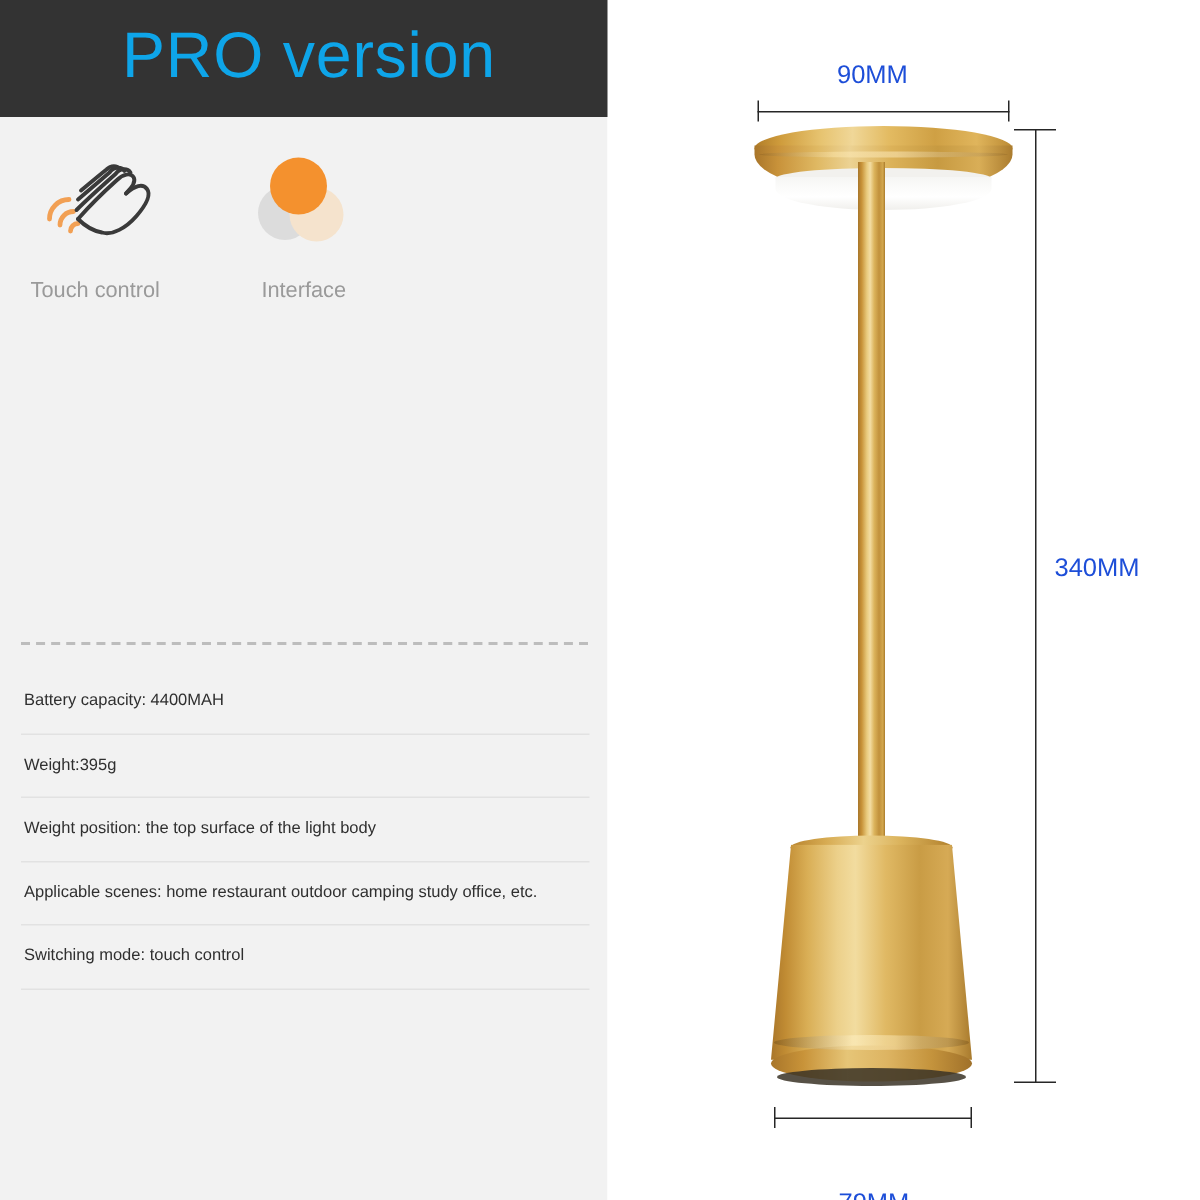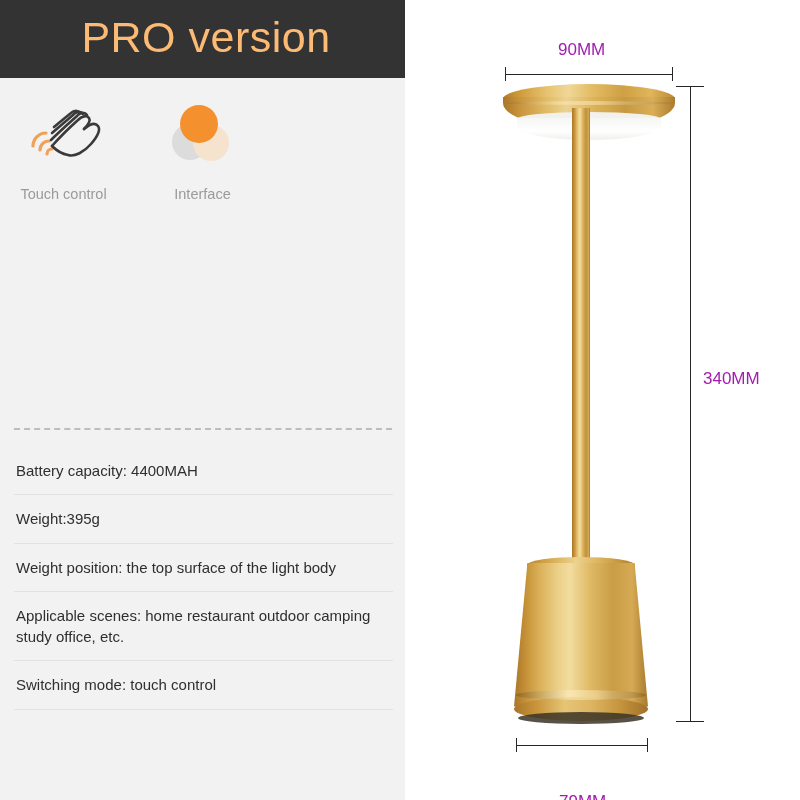--- a/index.html
+++ b/index.html
@@ -32,21 +32,21 @@
     left: 0;
     top: 0;
     width: 412px;
     height: 78px;
     background: #333333;
     display: flex;
     align-items: center;
     justify-content: center;
   }
   #header-title {
-    color: #fdba74;
+    color: #0ea5e9;
     font-size: 43px;
     letter-spacing: 0.5px;
     line-height: 1;
     padding-bottom: 3px;
   }
 
   
   #features {
     position: absolute;
     left: 0;
@@ -90,21 +90,21 @@
   #spec-list {
     position: absolute;
     left: 0;
     top: 452px;
     width: 405px;
   }
   .spec-row {
     border-bottom: 1px solid #e2e2e2;
     padding: 13px 16px 13px 16px;
     margin: 0 12px 0 14px;
-    font-size: 15px;
+    font-size: 11px;
     color: #2f2f2f;
     line-height: 1.42;
     padding-left: 2px;
   }
   .spec-row:first-child {
     padding-top: 8px;
   }
 
   
   #product-area {
@@ -247,21 +247,21 @@
     background: #262626;
   }
   .dim-tick-h {
     position: absolute;
     height: 1px;
     background: #262626;
   }
   .dim-label {
     position: absolute;
     font-size: 17px;
-    color: #a21caf;
+    color: #1d4ed8;
     white-space: nowrap;
   }
 
   #dim-top-line   { left: 505px; top: 74px; width: 168px; }
   #dim-top-tick-l { left: 505px; top: 67px; height: 14px; }
   #dim-top-tick-r { left: 672px; top: 67px; height: 14px; }
   #dim-top-label  { left: 558px; top: 40px; }
 
   #dim-bot-line   { left: 516px; top: 745px; width: 132px; }
   #dim-bot-tick-l { left: 516px; top: 738px; height: 14px; }

